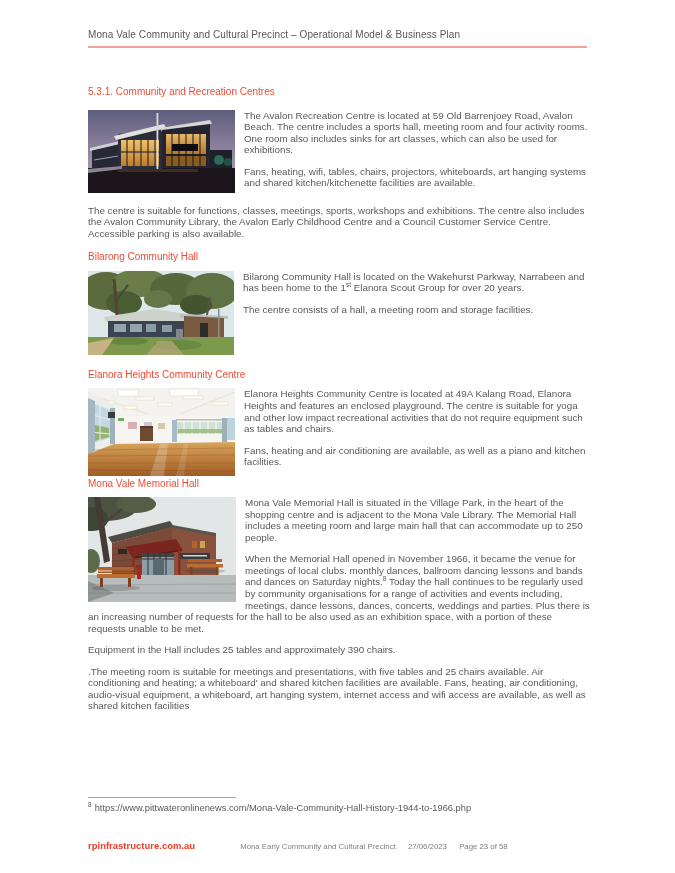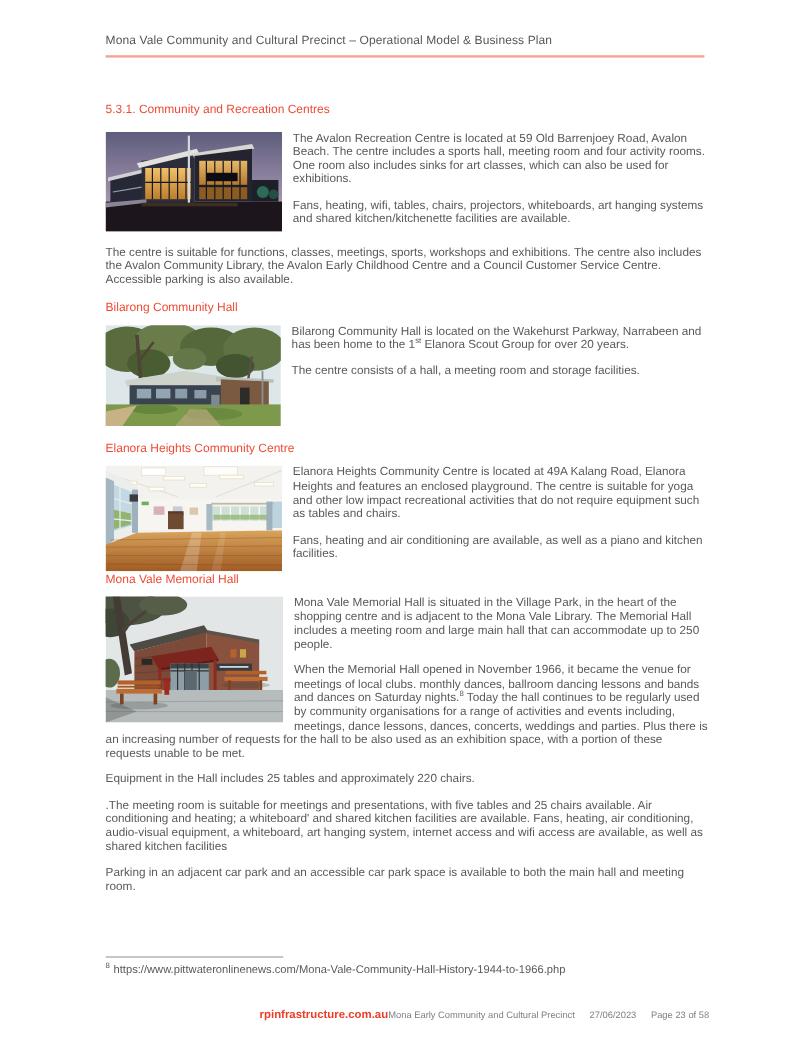--- a/index.html
+++ b/index.html
@@ -26,21 +26,21 @@
   .wrapblock { margin-top:7px; }
   .wrapblock .photo { float:left; margin:0 9px 4px 0; }
   .wrapblock::after { content:""; display:block; clear:both; }
   
   .footnote { position:absolute; left:88px; top:797px; width:503px; }
   .fn-rule { width:148px; border-top:1px solid #a2a2a2; margin-bottom:5px; }
   .fn-text { font-size:9.3px; color:#58595b; }
   .fn-text .fn-url { margin-left:3px; }
   
   .ftr { position:absolute; left:88px; top:840px; width:503px;
-         display:flex; justify-content:flex-end; align-items:baseline; }
+         display:flex; justify-content:flex-start; align-items:baseline;gap:45px; }
   .ftr-site { color:#ee3b24; font-weight:bold; font-size:9.5px; }
   .ftr-meta { font-size:7.8px; color:#7d7f82; white-space:nowrap; }
   .ftr-meta span { margin-left:10px; }
   .ftr-meta span:first-child { margin-left:0; }
 </style>
 </head>
 <body>
 
 <div class="page">
 
@@ -262,23 +262,22 @@
         <rect x="9" y="77" width="38" height="4" fill="#bd6c34"></rect>
         <rect x="12" y="81" width="3" height="9" fill="#7e431e"></rect>
         <rect x="40" y="81" width="3" height="9" fill="#7e431e"></rect>
         <rect x="100" y="62" width="34" height="3" fill="#b2602c"></rect>
         <rect x="99" y="67" width="36" height="3.5" fill="#bd6c34"></rect>
         <rect x="102" y="70" width="2.5" height="8" fill="#7e431e"></rect>
         <rect x="128" y="70" width="2.5" height="8" fill="#7e431e"></rect>
       </svg>
       <p>Mona Vale Memorial Hall is situated in the Village Park, in the heart of the shopping centre and is adjacent to the Mona Vale Library. The Memorial Hall includes a meeting room and large main hall that can accommodate up to 250 people.</p>
       <p><span>When the Memorial Hall opened in November 1966, it became the venue for meetings of local clubs. monthly dances, ballroom dancing lessons and bands and dances on Saturday nights.</span><sup>8</sup><span>  Today the hall continues to be regularly used by community organisations for a range of activities and events including, meetings, dance lessons, dances, concerts, weddings and parties. Plus there is an increasing number of requests for the hall to be also used as an exhibition space, with a portion of these requests unable to be met.</span></p>
-      <p>Equipment in the Hall includes 25 tables and approximately 220 chairs.</p>
+      <p>Equipment in the Hall includes 25 tables and approximately 390 chairs.</p>
       <p>.The meeting room is suitable for meetings and presentations, with five tables and 25 chairs available. Air conditioning and heating; a whiteboard' and shared kitchen facilities are available. Fans, heating, air conditioning, audio-visual equipment, a whiteboard, art hanging system, internet access and wifi access are available, as well as shared kitchen facilities</p>
-      <p>Parking in an adjacent car park and an accessible car park space is available to both the main hall and meeting room.</p>
     </div>
 
   </div>
 
   <div class="footnote">
     <div class="fn-rule"></div>
     <div class="fn-text"><sup>8</sup><span class="fn-url">https://www.pittwateronlinenews.com/Mona-Vale-Community-Hall-History-1944-to-1966.php</span></div>
   </div>
 
   <div class="ftr">

